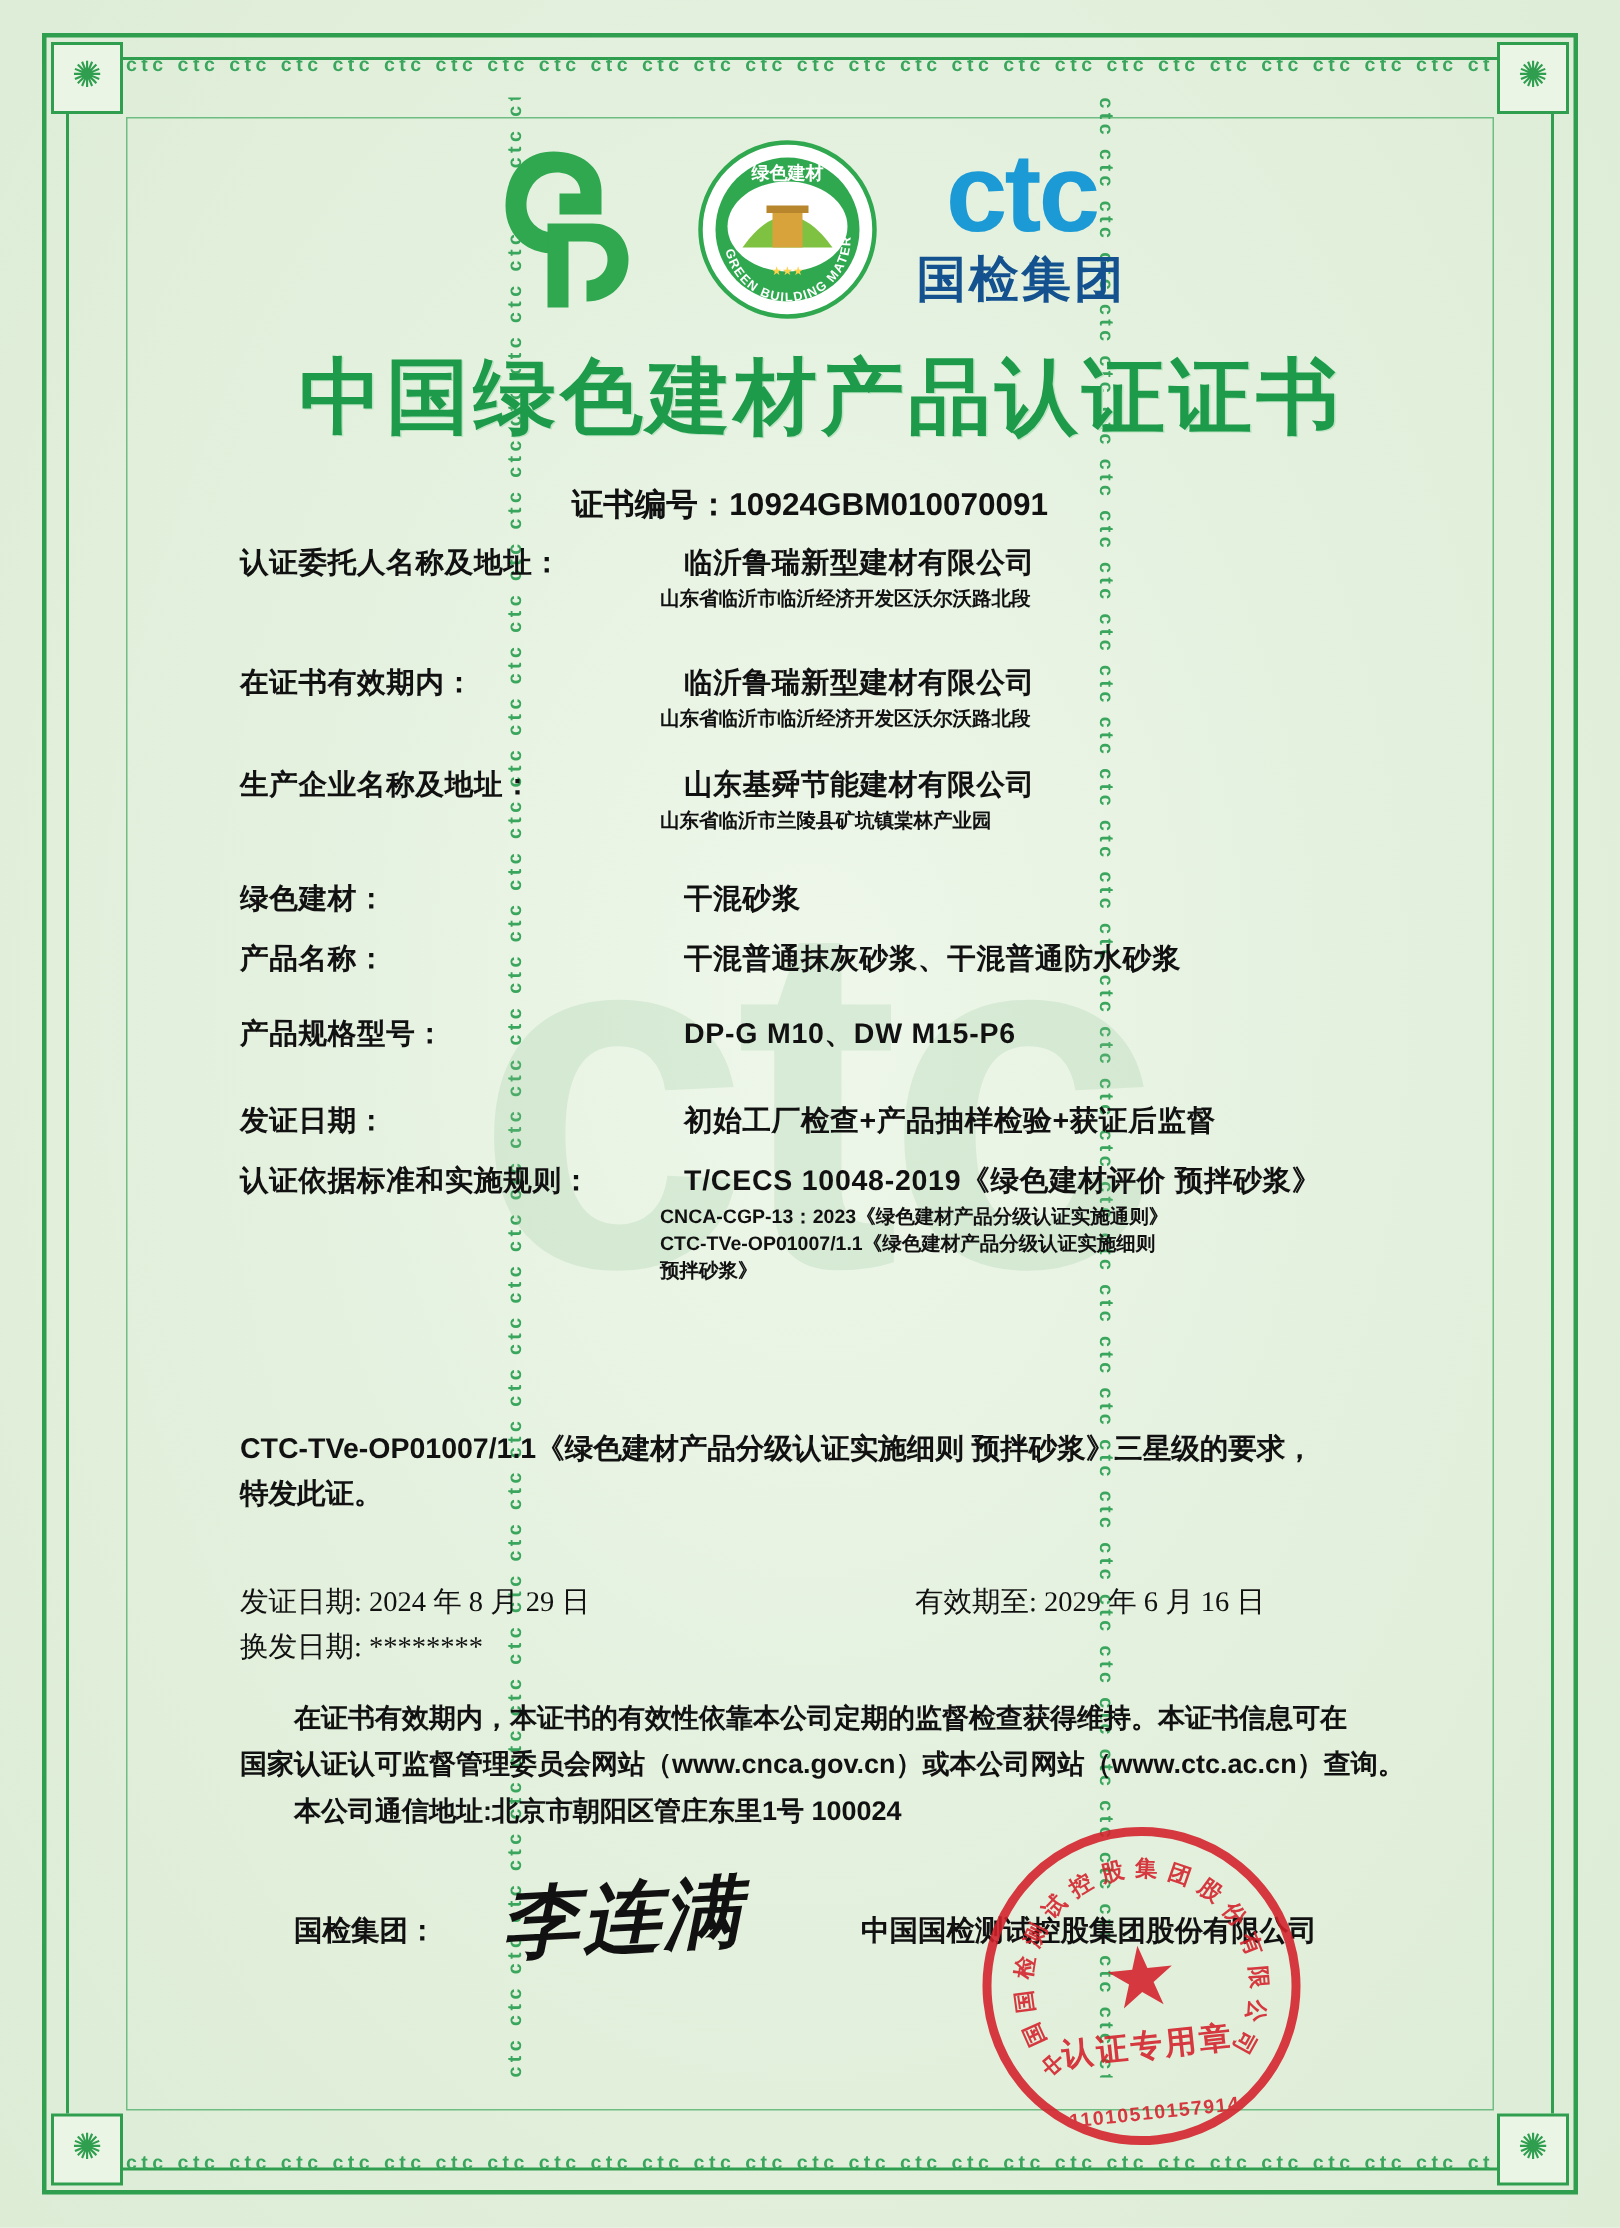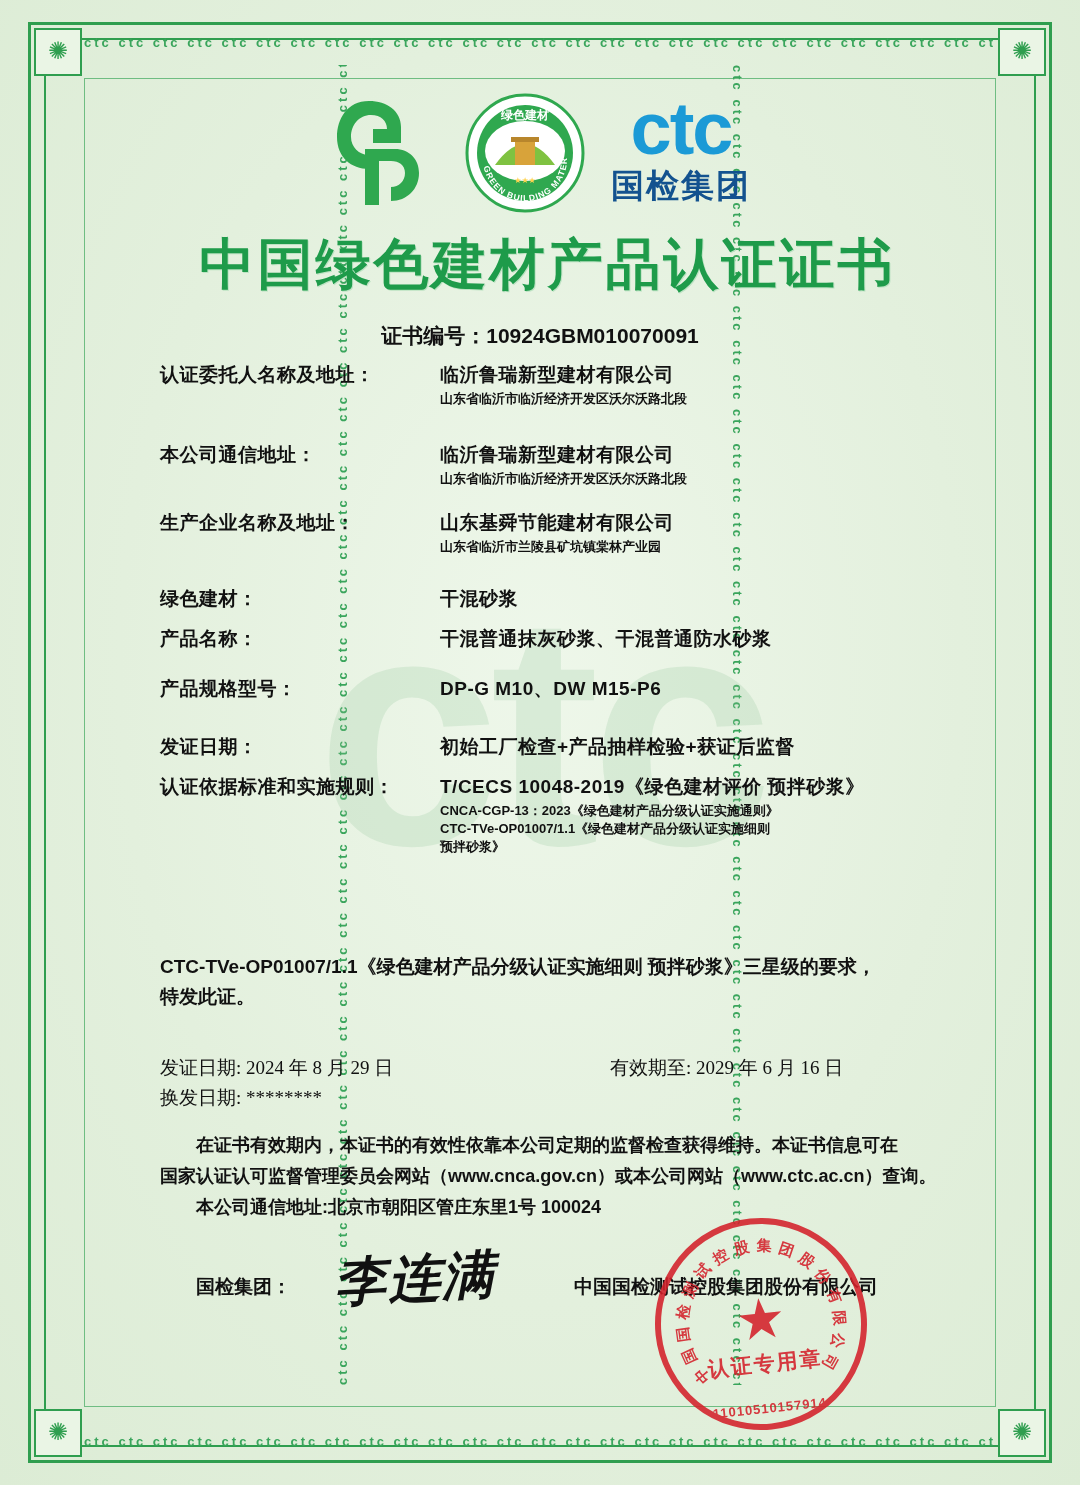--- a/index.html
+++ b/index.html
@@ -115,20 +115,21 @@
     width:280px;flex:0 0 280px;
     font-family:"Liberation Sans", sans-serif;
     font-weight:bold;font-size:19px;color:#111;
     letter-spacing:0.5px;
   }
   .val{
     flex:1;
     font-family:"Liberation Sans", sans-serif;
     font-weight:bold;font-size:19px;color:#111;
     letter-spacing:0.5px;
+    margin-left:16px;
   }
   .spacer-sm{height:12px;}
   .spacer-md{height:22px;}
   .spacer-lg{height:30px;}
   .sub{margin-left:280px;font-family:"Liberation Sans", sans-serif;font-weight:bold;font-size:13px;}
 
   
   .statement{
     position:absolute;left:160px;top:952px;width:790px;
     font-family:"Liberation Sans", sans-serif;
@@ -274,21 +275,21 @@
       <div class="val">临沂鲁瑞新型建材有限公司</div>
     </div>
     <div class="sub">山东省临沂市临沂经济开发区沃尔沃路北段</div>
 
     <div class="spacer-md"></div>
 
 
     <div class="spacer-sm"></div>
 
     <div class="row">
-      <div class="lbl">本公司通信地址：</div>
+      <div class="lbl">在证书有效期内：</div>
       <div class="val">临沂鲁瑞新型建材有限公司</div>
     </div>
     <div class="sub">山东省临沂市临沂经济开发区沃尔沃路北段</div>
 
     <div class="spacer-md"></div>
 
     <div class="row">
       <div class="lbl">生产企业名称及地址：</div>
       <div class="val">山东基舜节能建材有限公司</div>
     </div>

